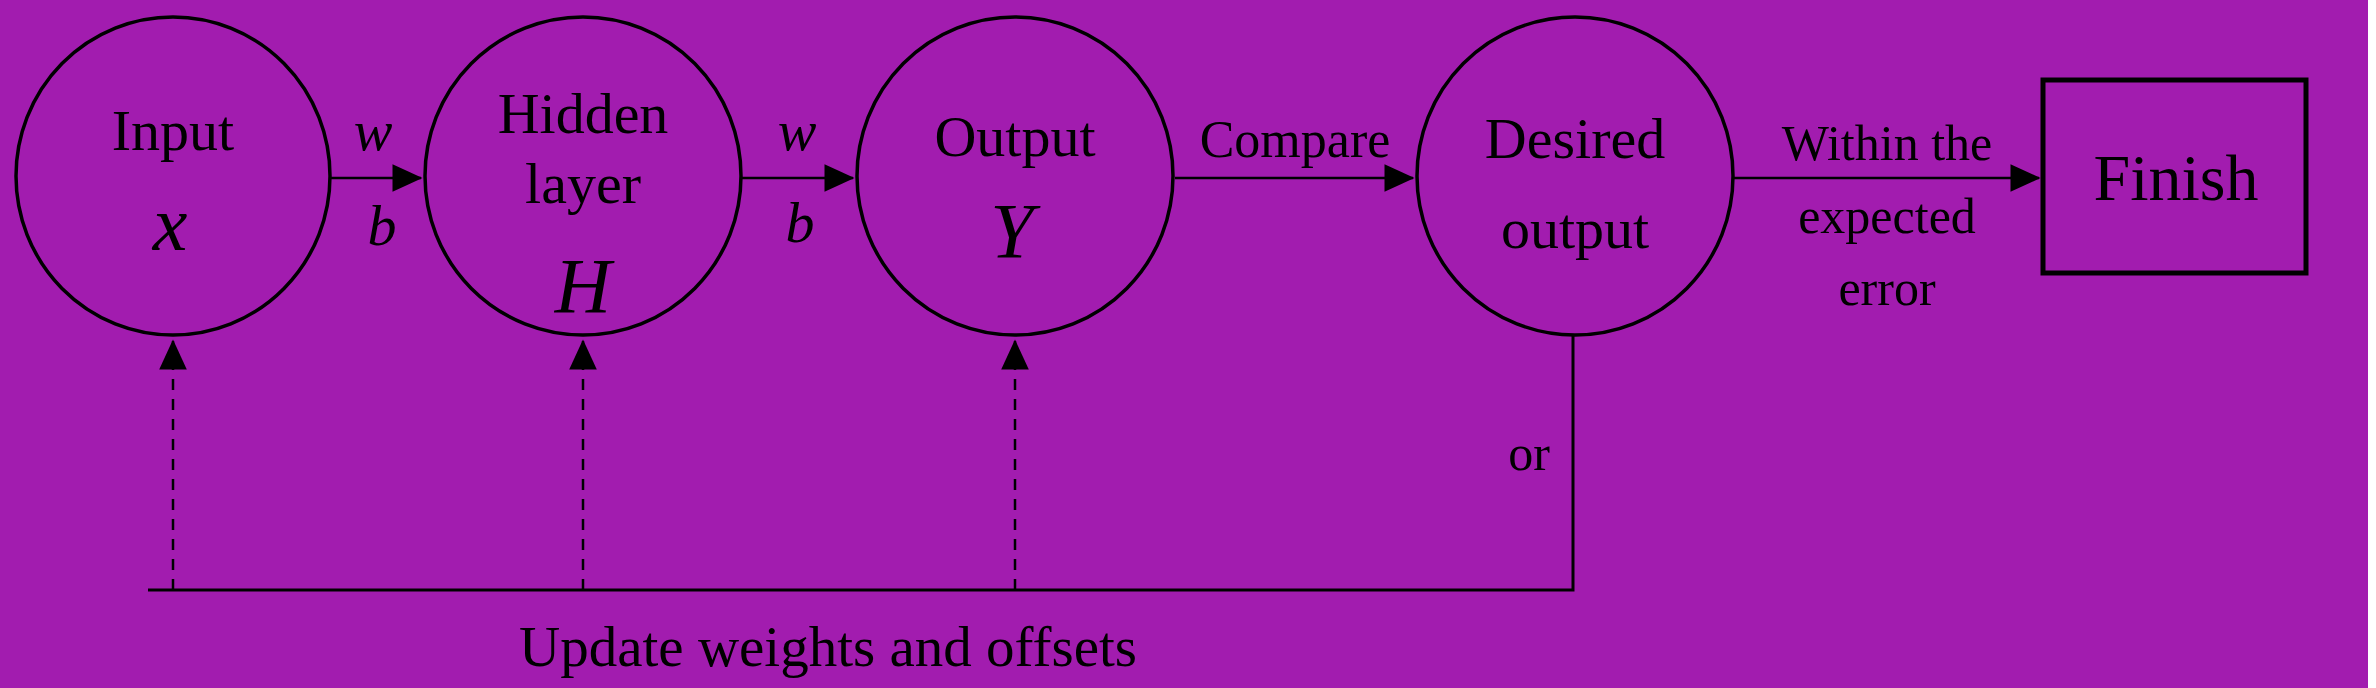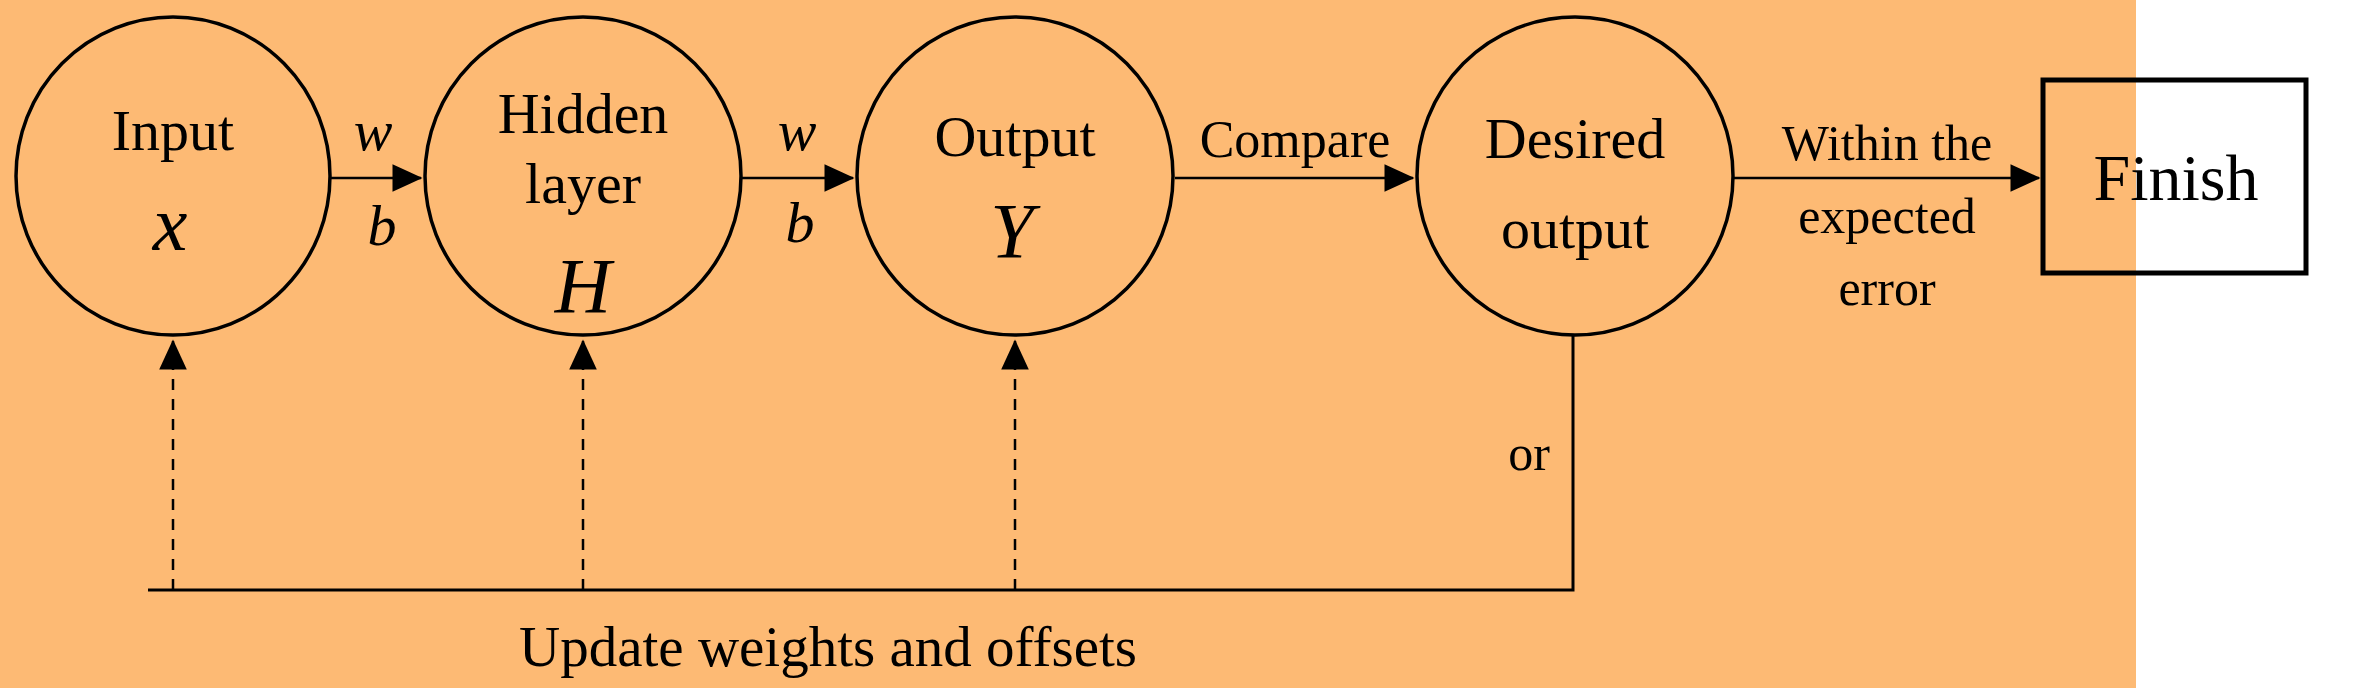--- a/index.html
+++ b/index.html
@@ -1,16 +1,16 @@
 <!DOCTYPE html>
 <html><head>
 <meta charset="utf-8">
 <style>
   html, body { margin: 0; padding: 0; background: #ffffff; }
-  .stage { width: 2136px; height: 688px; position: relative; background: #fdba74; }
+  .stage { width: 2368px; height: 688px; position: relative; background: #a21caf; }
   svg { display: block; }
   text {
     font-family: "Liberation Serif", "DejaVu Serif", serif;
     fill: #000000;
   }
   .node-label   { font-size: 58px; }
   .node-symbol  { font-size: 78px; font-style: italic; }
   .edge-label   { font-size: 58px; font-style: italic; }
   .edge-caption { font-size: 52px; }
   .cond-caption { font-size: 50px; }

